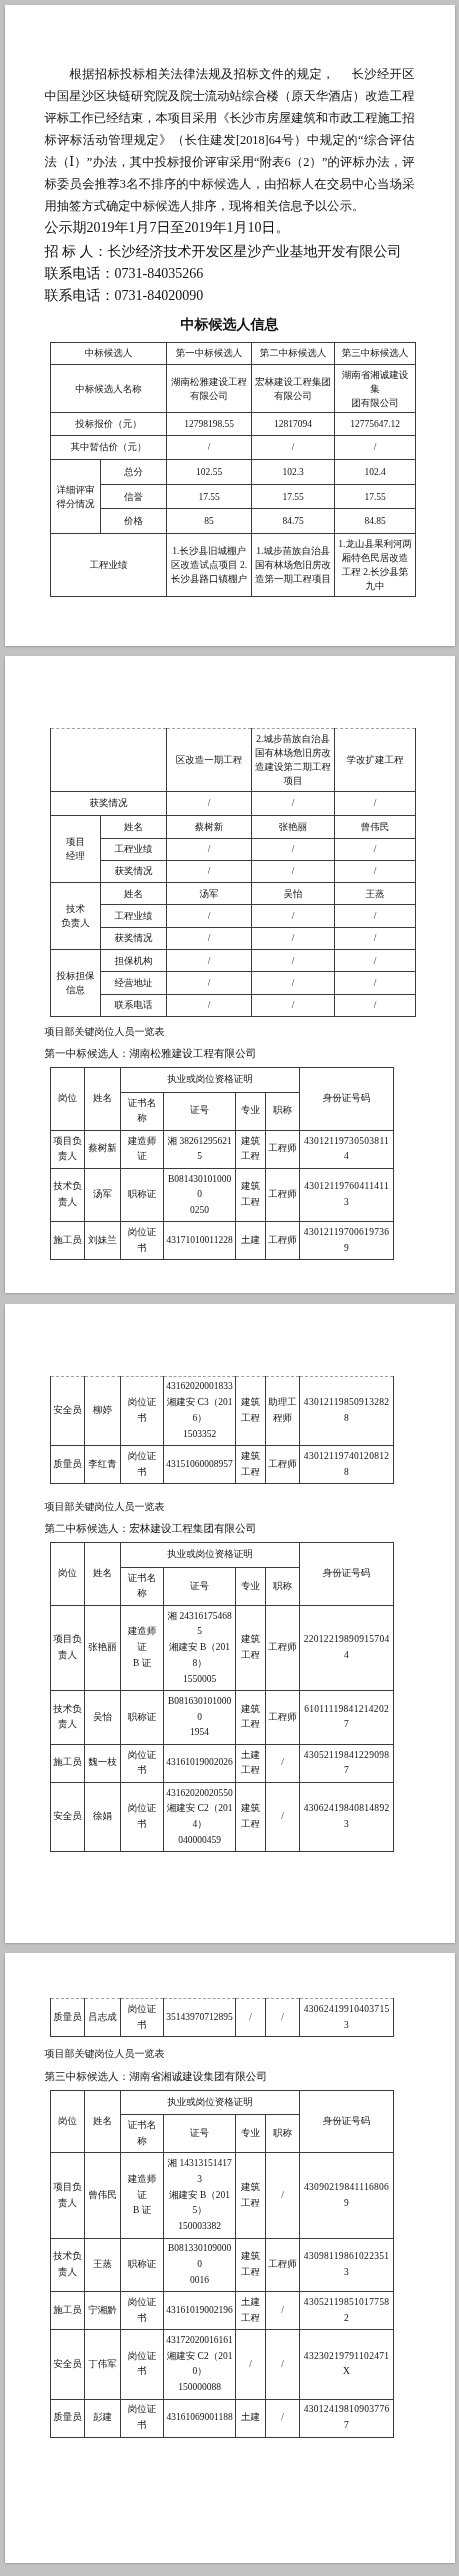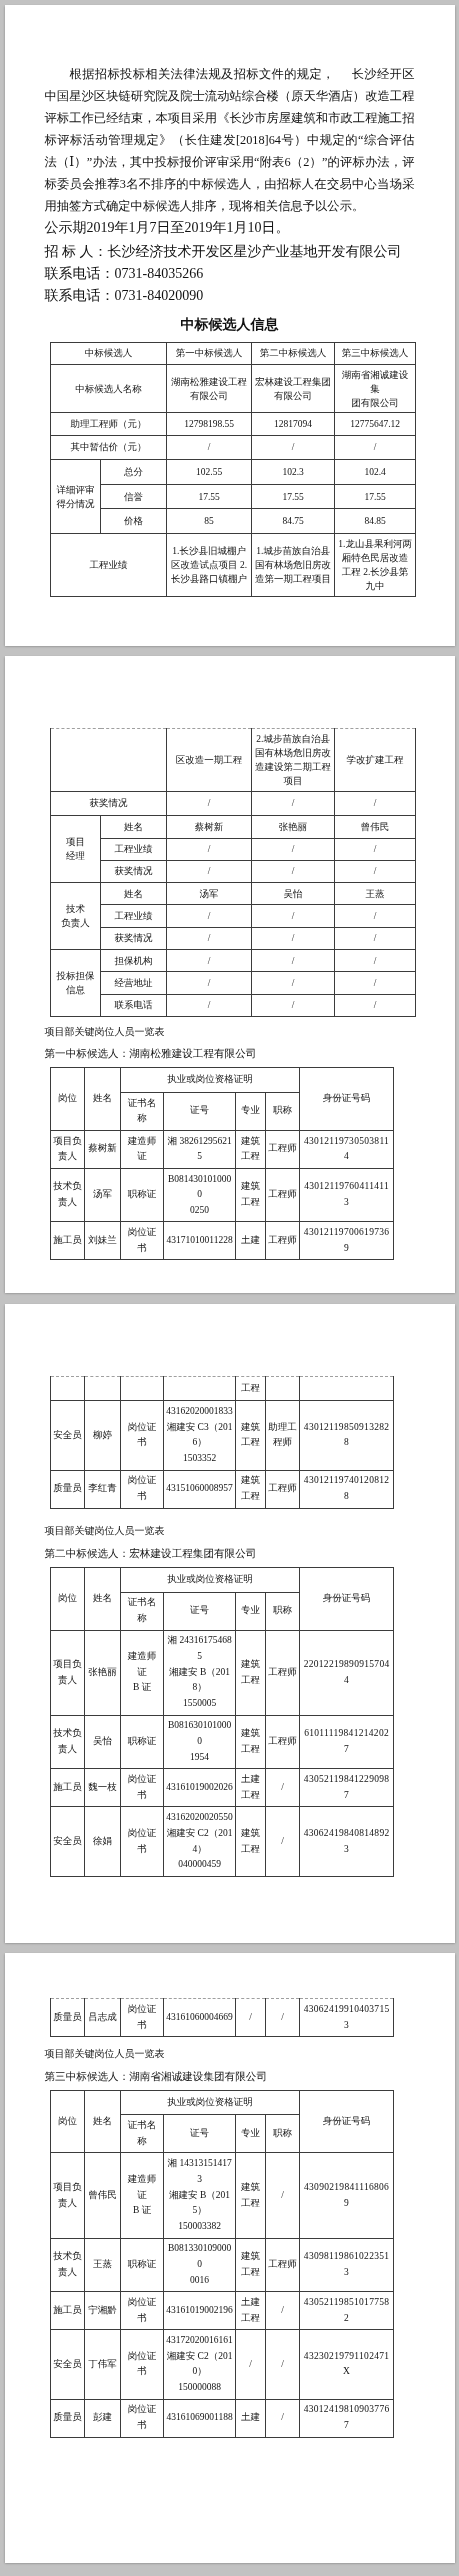--- a/index.html
+++ b/index.html
@@ -73,21 +73,21 @@
         <tr>
           <td colspan="2">中标候选人名称</td>
           <td>湖南松雅建设工程
 有限公司</td>
           <td>宏林建设工程集团
 有限公司</td>
           <td>湖南省湘诚建设集
 团有限公司</td>
         </tr>
         <tr class="h38">
-          <td colspan="2">助理工程师（元）</td>
+          <td colspan="2">投标报价（元）</td>
           <td>12798198.55</td>
           <td>12817094</td>
           <td>12775647.12</td>
         </tr>
         <tr class="h42">
           <td colspan="2">其中暂估价（元）</td>
           <td>/</td>
           <td>/</td>
           <td>/</td>
         </tr>
@@ -273,29 +273,20 @@
         <colgroup>
             <col style="width:34px">
             <col style="width:36px">
             <col style="width:43px">
             <col style="width:72px">
             <col style="width:30px">
             <col style="width:34px">
             <col style="width:94px">
           </colgroup>
         <tbody>
-            <tr class="h42">
-          <td></td>
-          <td></td>
-          <td></td>
-          <td class="cert"></td>
-          <td>工程</td>
-          <td></td>
-          <td class="idno"></td>
-        </tr>
         <tr>
           <td>安全员</td>
           <td>柳婷</td>
           <td>岗位证书</td>
           <td class="cert">43162020001833
 湘建安 C3（2016）
 1503352</td>
           <td>建筑工程</td>
           <td>助理工程师</td>
           <td class="idno">430121198509132828</td>
@@ -395,21 +386,21 @@
             <col style="width:72px">
             <col style="width:30px">
             <col style="width:34px">
             <col style="width:94px">
           </colgroup>
         <tbody>
             <tr class="h42">
           <td>质量员</td>
           <td>吕志成</td>
           <td>岗位证书</td>
-          <td class="cert">43161060004669</td>
+          <td class="cert">35143970712895</td>
           <td>/</td>
           <td>/</td>
           <td class="idno">430624199104037153</td>
         </tr>
       </tbody>
         </table>
 
       <h3 class="sec-title" style="margin-top:10px;">项目部关键岗位人员一览表</h3>
       <p class="cand-line">第三中标候选人：湖南省湘诚建设集团有限公司</p>
 

